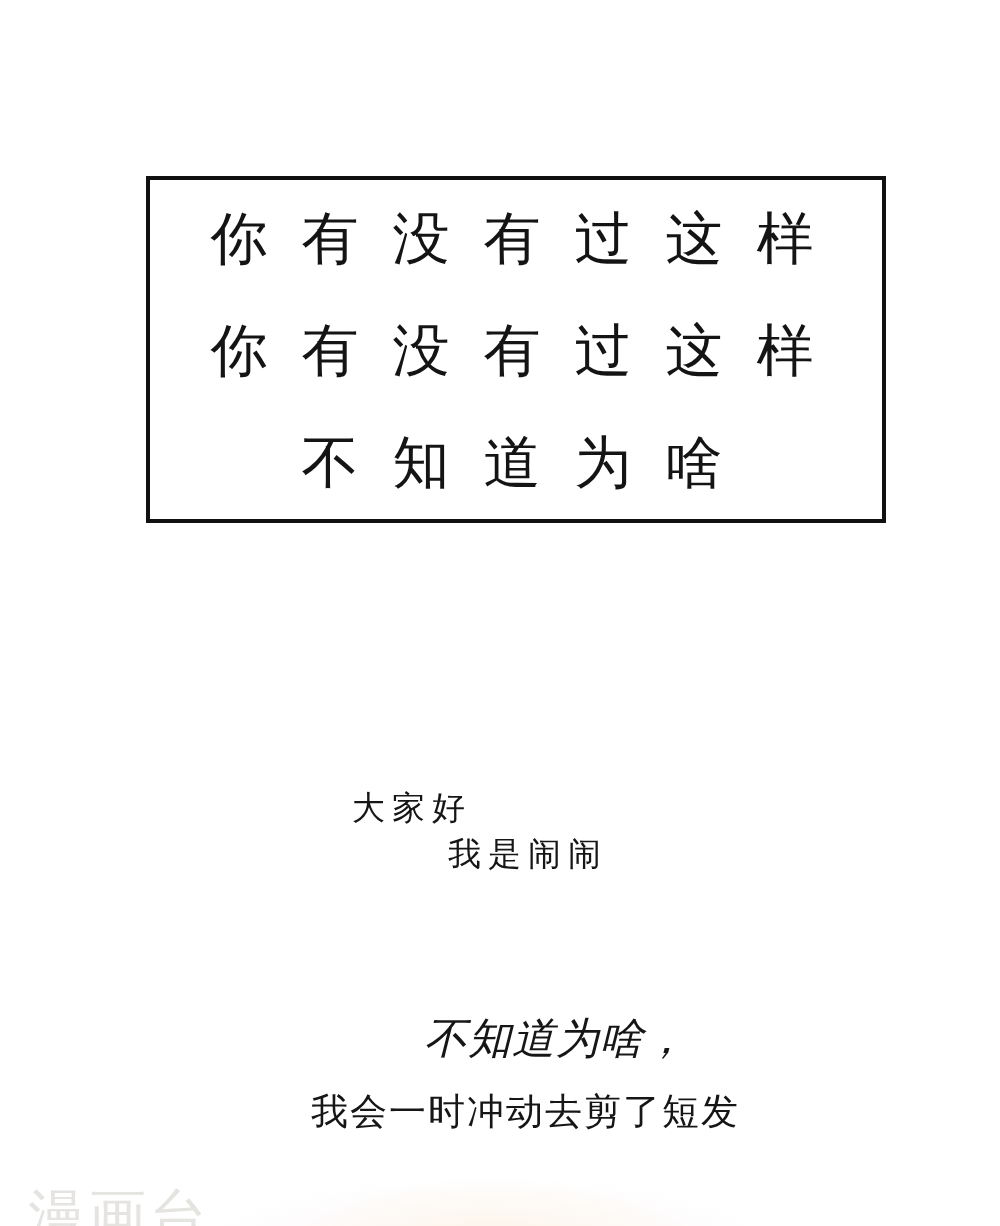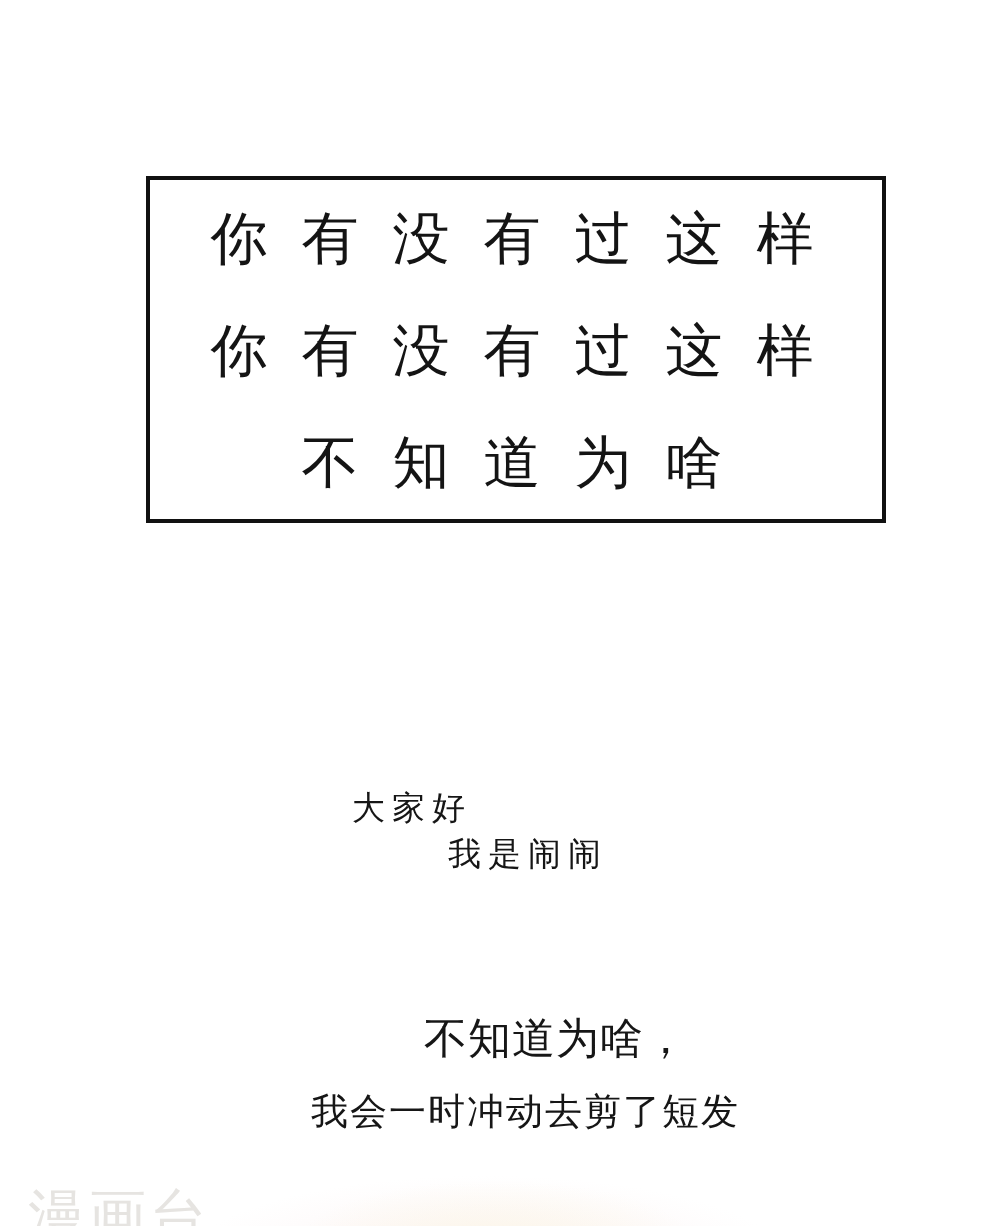--- a/index.html
+++ b/index.html
@@ -50,21 +50,21 @@
   }
   .intro-line.greeting { left: 328px; top: 762px; }
   .intro-line.name     { left: 424px; top: 808px; }
 
   
   .narration-line {
     position: absolute;
     white-space: nowrap;
     color: #161616;
   }
-  .narration-line.first  { left: 400px; top: 986px;  font-size: 43px; letter-spacing: 1px; }
+  .narration-line.first  { left: 400px; top: 986px;  font-size: 43px; letter-spacing: 1px; font-style: italic; }
   .narration-line.second { left: 287px; top: 1063px; font-size: 37px; letter-spacing: 2px; }
 
   
   .bottom-artwork {
     position: absolute;
     left: 0;
     bottom: 0;
     width: 100%;
     height: 120px;
     pointer-events: none;

